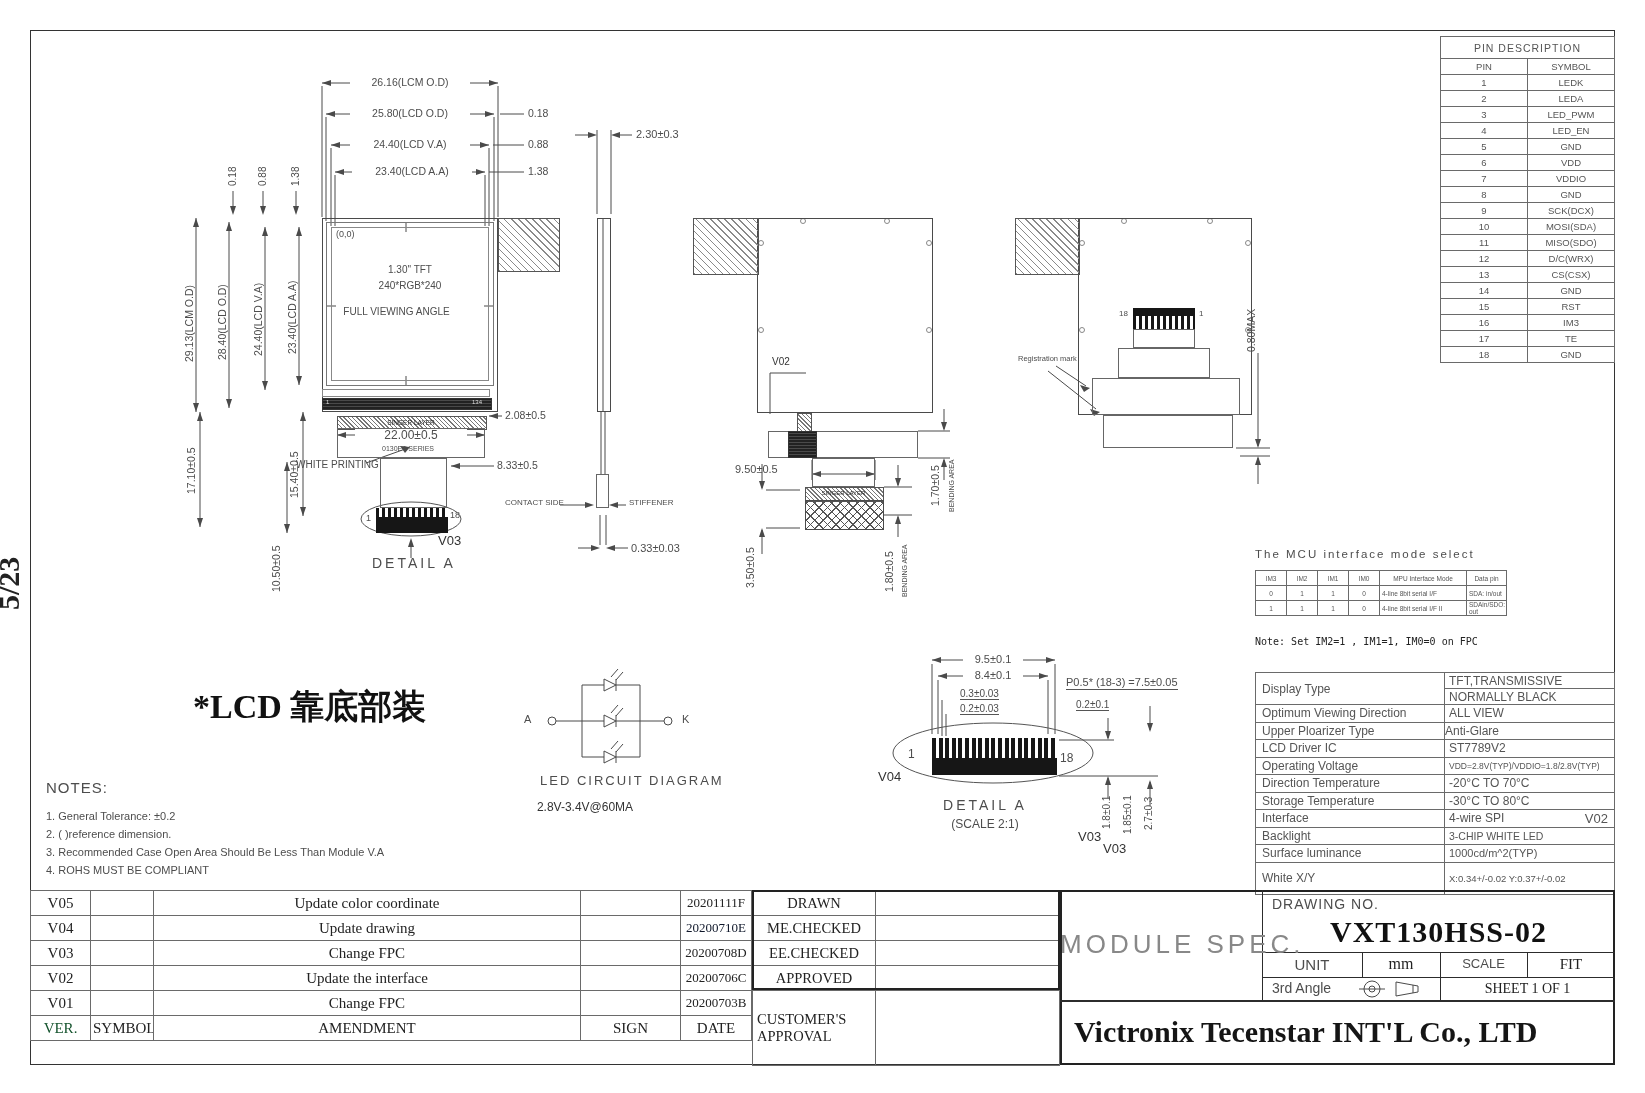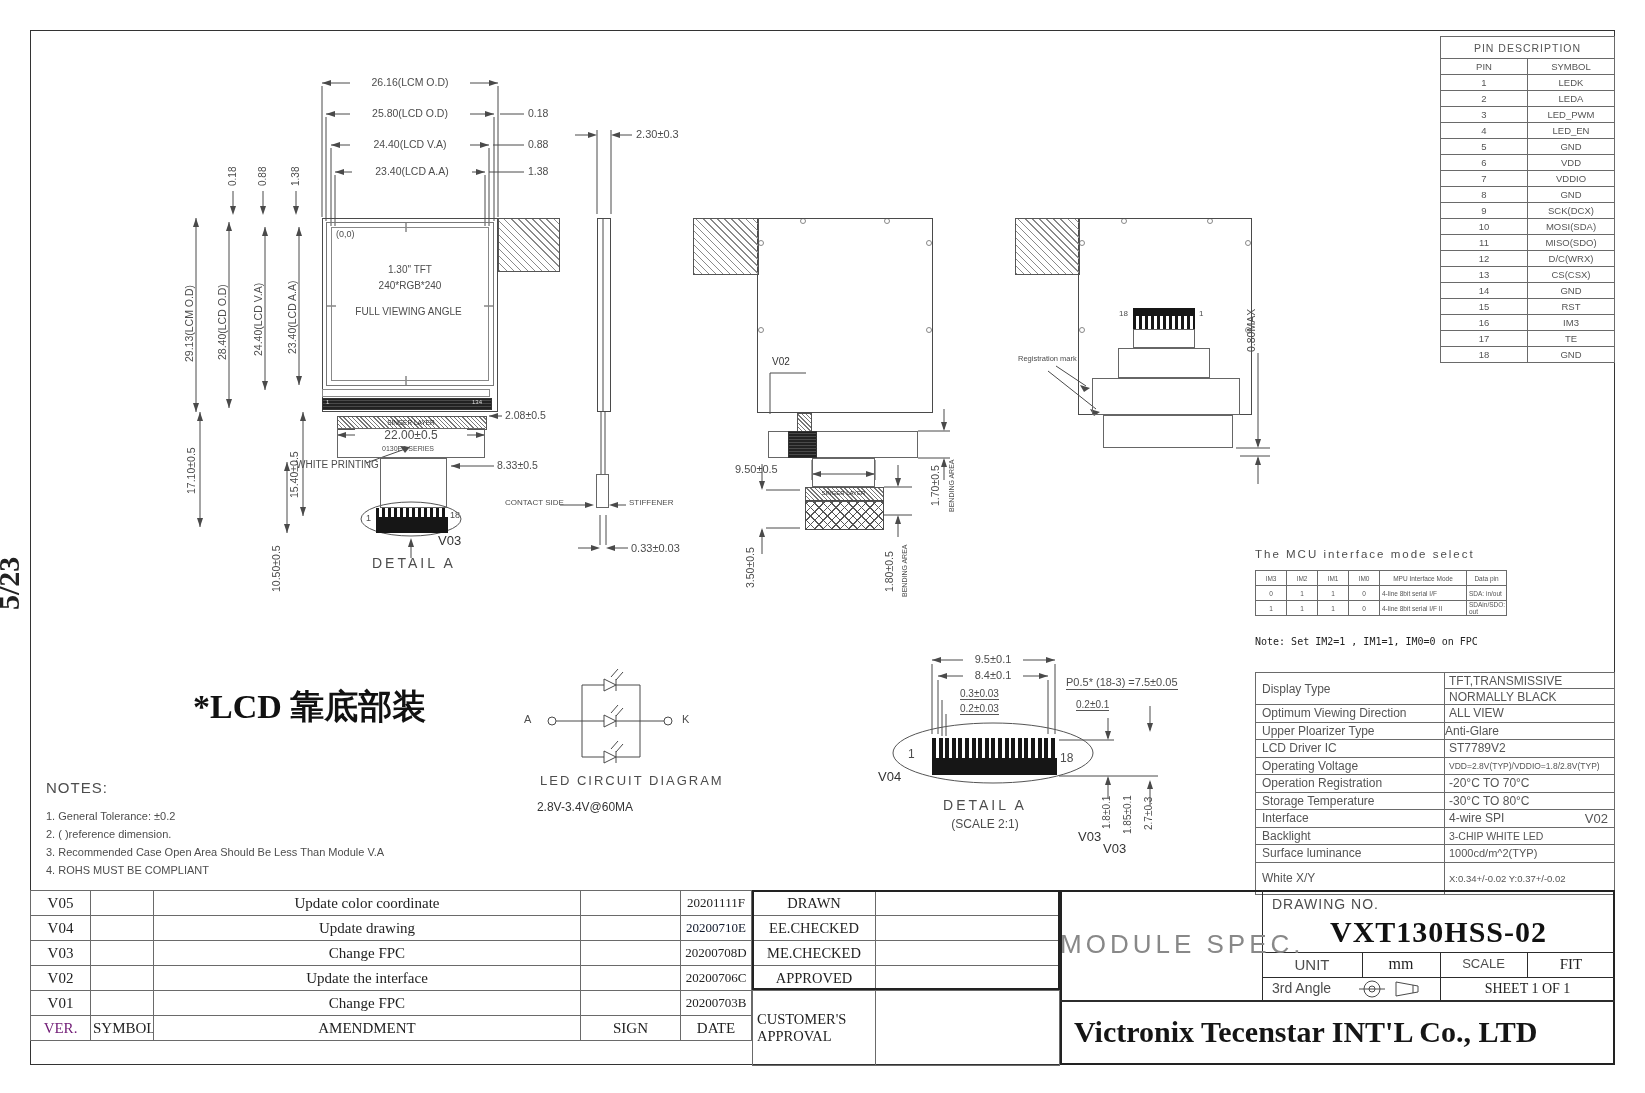--- a/index.html
+++ b/index.html
@@ -242,21 +242,21 @@
     <div class="abs hatch" style="position:absolute;left:498px;top:218px;width:60px;height:52px"></div>
     <div class="abs hatchf" style="position:absolute;left:337px;top:416px;width:148px;height:12px"></div>
     <div class="box" style="left:337px;top:428px;width:148px;height:30px;border-color:#666"></div>
     <div class="box" style="left:380px;top:458px;width:67px;height:50px;border-color:#666"></div>
     <div class="abs combU" style="position:absolute;left:376px;top:508px;width:72px;height:9px"></div>
     <div class="abs solid" style="position:absolute;left:376px;top:517px;width:72px;height:16px"></div>
 
     <div class="t" style="left:336px;top:230px;font-size:9px">(0,0)</div>
     <div class="t c" style="left:331px;top:264px;width:158px;font-size:10px">1.30" TFT</div>
     <div class="t c" style="left:331px;top:280px;width:158px;font-size:10px">240*RGB*240</div>
-    <div class="t c" style="left:338px;top:306px;width:141px;font-size:10px">FULL VIEWING ANGLE</div>
+    <div class="t c" style="left:326px;top:306px;width:141px;font-size:10px">FULL VIEWING ANGLE</div>
     <div class="t" style="left:326px;top:399px;font-size:6px;color:#ddd">1</div>
     <div class="t" style="left:472px;top:399px;font-size:6px;color:#ddd">134</div>
     <div class="t c" style="left:337px;top:419px;width:148px;font-size:6.5px;color:#222">SINGER LAYER</div>
 
     <div class="t c wbg" style="left:350px;top:77px;width:120px;font-size:10.5px">26.16(LCM O.D)</div>
     <div class="t c wbg" style="left:350px;top:108px;width:120px;font-size:10.5px">25.80(LCD O.D)</div>
     <div class="t c wbg" style="left:350px;top:139px;width:120px;font-size:10.5px">24.40(LCD V.A)</div>
     <div class="t c wbg" style="left:352px;top:166px;width:120px;font-size:10.5px">23.40(LCD A.A)</div>
     <div class="t" style="left:528px;top:108px;font-size:10.5px">0.18</div>
     <div class="t" style="left:528px;top:139px;font-size:10.5px">0.88</div>
@@ -497,21 +497,21 @@
         </tr>
     <tr style="height:17.5px">
           <td style="padding-left:6px">LCD Driver IC</td>
           <td style="padding-left:4px">ST7789V2</td>
         </tr>
     <tr style="height:17.5px">
           <td style="padding-left:6px">Operating Voltage</td>
           <td style="padding-left:4px;font-size:8.5px">VDD=2.8V(TYP)/VDDIO=1.8/2.8V(TYP)</td>
         </tr>
     <tr style="height:17.5px">
-          <td style="padding-left:6px">Operation Registration</td>
+          <td style="padding-left:6px">Direction Temperature</td>
           <td style="padding-left:4px">-20°C TO 70°C</td>
         </tr>
     <tr style="height:17.5px">
           <td style="padding-left:6px">Storage Temperature</td>
           <td style="padding-left:4px">-30°C TO 80°C</td>
         </tr>
     <tr style="height:17.5px">
           <td style="padding-left:6px">Interface</td>
           <td style="padding:0 6px 0 4px"><span>4-wire SPI</span><span style="float:right;font-size:13px">V02</span></td>
         </tr>
@@ -561,41 +561,41 @@
           <td class="c" style="color:#222;font-size:13px">20200706C</td>
         </tr>
     <tr style="height:25px">
           <td class="c" style="color:#222">V01</td>
           <td></td>
           <td class="c" style="color:#222">Change FPC</td>
           <td></td>
           <td class="c" style="color:#222;font-size:13px">20200703B</td>
         </tr>
     <tr style="height:25px">
-          <td class="c" style="color:#701a75">VER.</td>
+          <td class="c" style="color:#14532d">VER.</td>
           <td class="c" style="color:#222">SYMBOL</td>
           <td class="c" style="color:#222">AMENDMENT</td>
           <td class="c" style="color:#222">SIGN</td>
           <td class="c" style="color:#222">DATE</td>
         </tr>
   </tbody>
     </table>
 
   <table class="cadtbl serif" style="position:absolute;left:752px;top:890px;width:308px;font-size:14.5px;color:#222">
     <tbody>
         <tr style="height:25px">
           <td class="c" style="width:118px;color:#222">DRAWN</td>
           <td></td>
         </tr>
     <tr style="height:25px">
+          <td class="c" style="color:#222">ME.CHECKED</td>
+          <td></td>
+        </tr>
+    <tr style="height:25px">
           <td class="c" style="color:#222">EE.CHECKED</td>
-          <td></td>
-        </tr>
-    <tr style="height:25px">
-          <td class="c" style="color:#222">ME.CHECKED</td>
           <td></td>
         </tr>
     <tr style="height:25px">
           <td class="c" style="color:#222">APPROVED</td>
           <td></td>
         </tr>
     <tr style="height:75px">
           <td style="vertical-align:middle;padding-left:4px;color:#222">
             <div>CUSTOMER'S</div>
             <div>APPROVAL</div>

